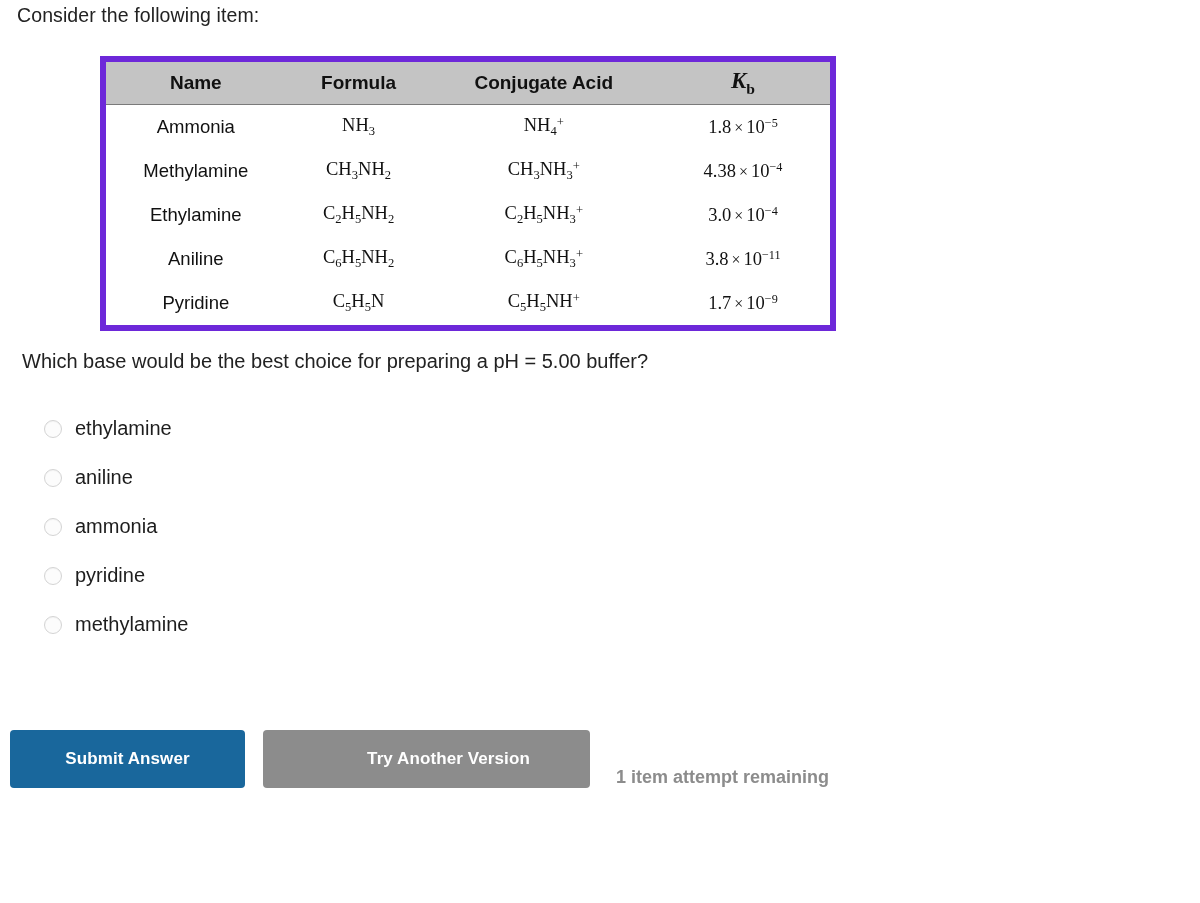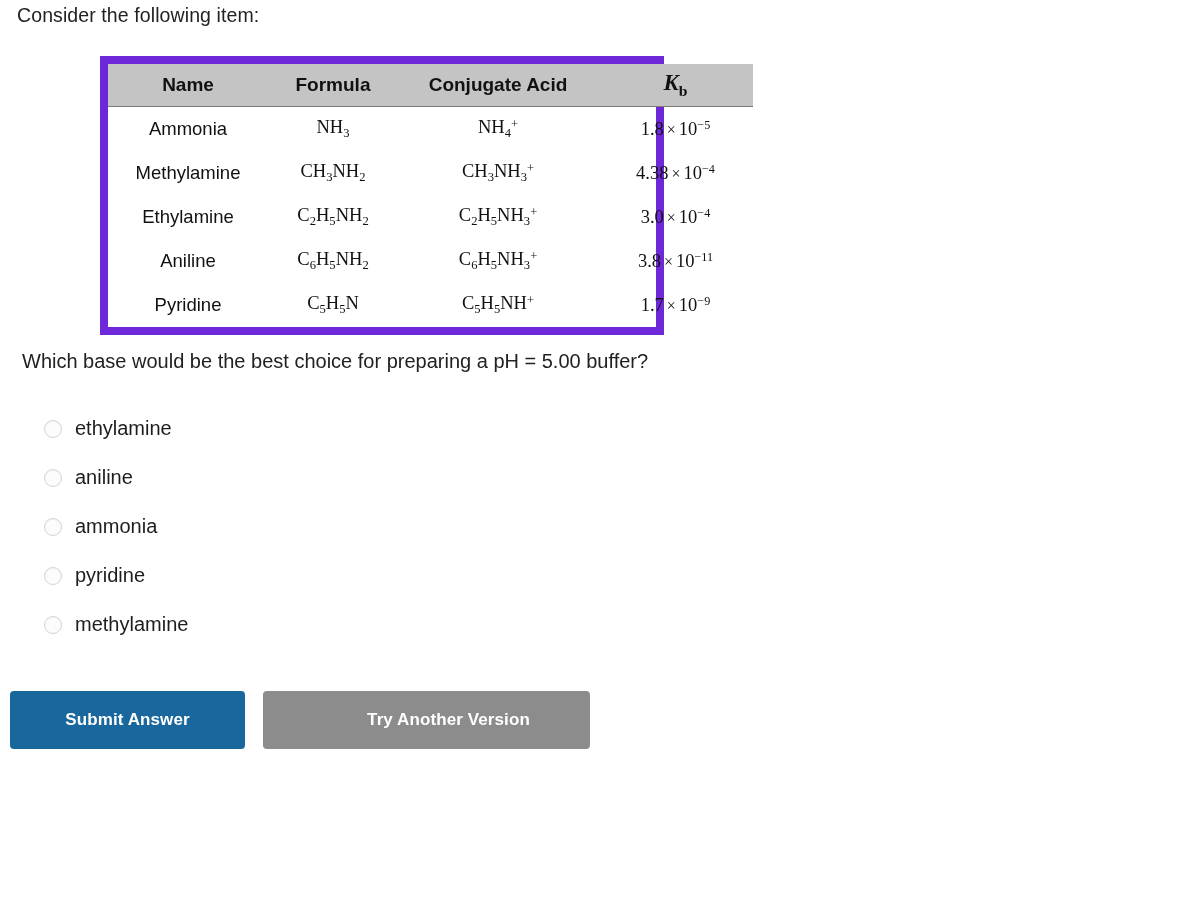--- a/index.html
+++ b/index.html
@@ -23,22 +23,22 @@
     font-size: 19.5px;
     color: #222222;
     letter-spacing: 0.1px;
   }
 
   
   .kb-table-wrap {
     position: absolute;
     left: 100px;
     top: 56px;
-    width: 564px;
-    border: 8px solid #6d28d9;
+    width: 736px;
+    border: 6px solid #6d28d9;
     box-sizing: border-box;
     background: #ffffff;
   }
   table.kb-table {
     border-collapse: collapse;
     width: 100%;
     table-layout: fixed;
   }
   table.kb-table th,
   table.kb-table td {
@@ -137,21 +137,21 @@
   .option-label {
     margin-left: 13px;
     font-size: 20px;
     color: #1d1d1d;
   }
 
   
   .button-bar {
     position: absolute;
     left: 10px;
-    top: 691px;
+    top: 730px;
     display: flex;
     align-items: flex-end;
   }
   .btn {
     border: 0;
     border-radius: 4px;
     color: #ffffff;
     font-size: 17px;
     font-weight: bold;
     font-family: "Liberation Sans", sans-serif;
@@ -252,13 +252,14 @@
   </div>
   <div class="option-row">
     <span class="radio"></span>
     <span class="option-label">methylamine</span>
   </div>
 </div>
 
 <div class="button-bar">
   <div class="btn btn-submit">Submit Answer</div>
   <div class="btn btn-version">Try Another Version</div>
+  <div class="attempts">1 item attempt remaining</div>
 </div>
 
 </body></html>

